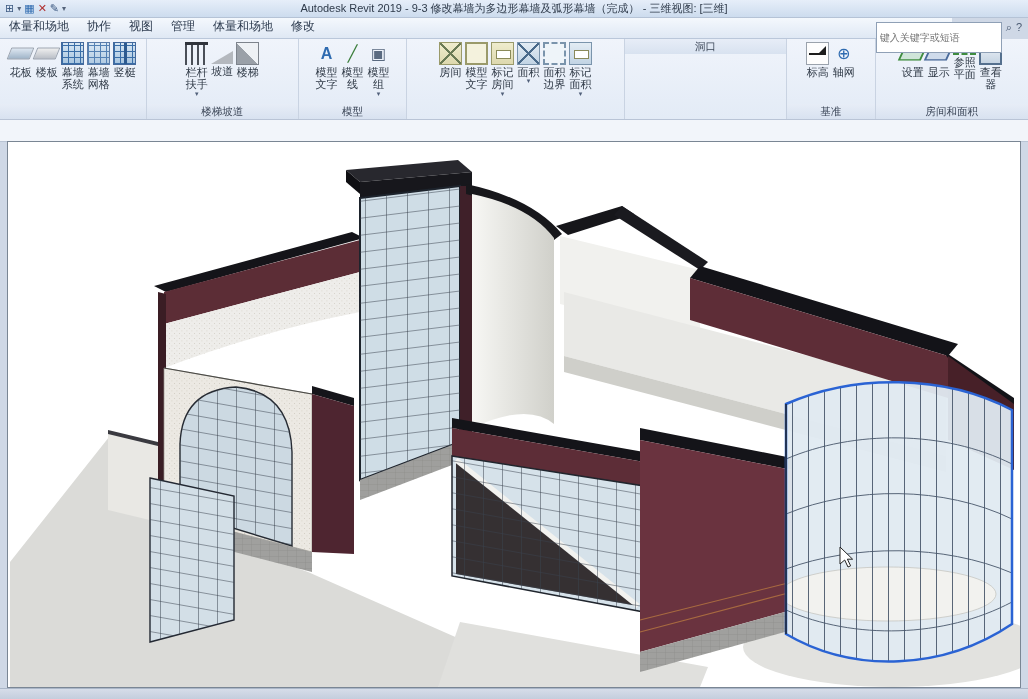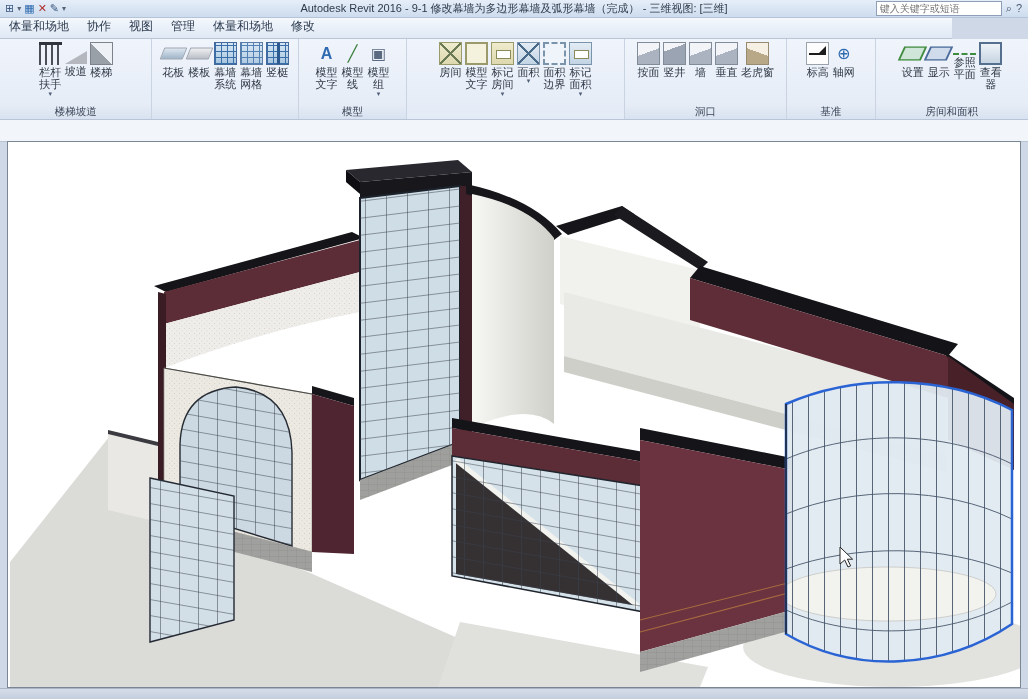--- a/index.html
+++ b/index.html
@@ -22,21 +22,21 @@
   .qicon.red{color:#b03030;}
   .qcaret{font-size:8px;color:#55637a;cursor:pointer;}
   .title{
     position:absolute;left:0;right:0;top:0;height:17px;line-height:17px;
     text-align:center;font-size:11px;color:#2e3razor;color:#2e3a4a;pointer-events:none;
     white-space:nowrap;overflow:hidden;
   }
   .search-wrap{position:absolute;right:6px;top:1px;display:flex;align-items:center;gap:4px;z-index:2;}
   .search{
     width:118px;height:13px;font-size:10px;border:1px solid #8fa0b6;background:#fff;
-    padding:0 3px;color:#555;font-family:"Liberation Sans","DejaVu Sans",sans-serif;
+    padding:8px 3px;color:#555;font-family:"Liberation Sans","DejaVu Sans",sans-serif;margin-top:21px;
   }
   .s-ic{font-size:11px;color:#4a5a72;cursor:pointer;line-height:15px;}
   
   .tabsrow{
     position:absolute;left:0;top:18px;width:952px;height:20px;
     background:linear-gradient(#f4f8fd,#dfe8f4);
     border-bottom:1px solid #bac7da;
     display:flex;align-items:flex-end;
   }
   .tab{
@@ -133,84 +133,84 @@
 
 <div class="titlebar">
   <div class="qat">
     <span class="qicon">⊞</span>
     <span class="qcaret">▾</span>
     <span class="qicon blue">▦</span>
     <span class="qicon red">✕</span>
     <span class="qicon">✎</span>
     <span class="qcaret">▾</span>
   </div>
-  <div class="title">Autodesk Revit 2016 - 9-1 修改幕墙为多边形幕墙及弧形幕墙（完成） - 三维视图: [三维]</div>
+  <div class="title">Autodesk Revit 2019 - 9-3 修改幕墙为多边形幕墙及弧形幕墙（完成） - 三维视图: [三维]</div>
   <div class="search-wrap">
     <input class="search" placeholder="键入关键字或短语" style="">
     <span class="s-ic">⌕</span>
     <span class="s-ic">?</span>
   </div>
 </div>
 
 <div class="tabsrow">
   <span class="tab">体量和场地</span>
   <span class="tab">协作</span>
   <span class="tab">视图</span>
   <span class="tab">管理</span>
   <span class="tab">体量和场地</span>
   <span class="tab">修改</span>
 </div>
 
 <div class="ribbon">
 
+  <div class="panel" style="width:152px">
+    <div class="pbody">
+      <div class="rbtn">
+        <span class="icn i-ceiling"></span>
+        <span class="lbl">花板</span>
+      </div>
+      <div class="rbtn">
+        <span class="icn i-floor"></span>
+        <span class="lbl">楼板</span>
+      </div>
+      <div class="rbtn w2">
+        <span class="icn i-cwsys"></span>
+        <span class="lbl">幕墙系统</span>
+      </div>
+      <div class="rbtn w2">
+        <span class="icn i-cwgrid"></span>
+        <span class="lbl">幕墙网格</span>
+      </div>
+      <div class="rbtn">
+        <span class="icn i-mullion"></span>
+        <span class="lbl">竖梃</span>
+      </div>
+    </div>
+    <div class="plabel"></div>
+  </div>
+
   <div class="panel" style="width:158px">
     <div class="pbody">
       <div class="rbtn w2">
         <span class="icn i-rail"></span>
         <span class="lbl">栏杆扶手</span>
         <span class="crt">▾</span>
       </div>
       <div class="rbtn">
         <span class="icn i-ramp"></span>
         <span class="lbl">坡道</span>
       </div>
       <div class="rbtn">
         <span class="icn i-stair"></span>
         <span class="lbl">楼梯</span>
       </div>
     </div>
     <div class="plabel">
       <span>楼梯坡道</span>
     </div>
-  </div>
-
-  <div class="panel" style="width:152px">
-    <div class="pbody">
-      <div class="rbtn">
-        <span class="icn i-ceiling"></span>
-        <span class="lbl">花板</span>
-      </div>
-      <div class="rbtn">
-        <span class="icn i-floor"></span>
-        <span class="lbl">楼板</span>
-      </div>
-      <div class="rbtn w2">
-        <span class="icn i-cwsys"></span>
-        <span class="lbl">幕墙系统</span>
-      </div>
-      <div class="rbtn w2">
-        <span class="icn i-cwgrid"></span>
-        <span class="lbl">幕墙网格</span>
-      </div>
-      <div class="rbtn">
-        <span class="icn i-mullion"></span>
-        <span class="lbl">竖梃</span>
-      </div>
-    </div>
-    <div class="plabel"></div>
   </div>
 
   <div class="panel" style="width:112px">
     <div class="pbody">
       <div class="rbtn w2">
         <span class="icn">
             <span class="gly i-mtext">A</span>
           </span>
         <span class="lbl">模型文字</span>
       </div>
@@ -259,42 +259,20 @@
       </div>
       <div class="rbtn w2">
         <span class="icn i-areatag"></span>
         <span class="lbl">标记面积</span>
         <span class="crt">▾</span>
       </div>
     </div>
   </div>
 
   <div class="panel" style="width:168px">
-    <div class="pbody">
-      <div class="rbtn">
-        <span class="icn i-oface"></span>
-        <span class="lbl">按面</span>
-      </div>
-      <div class="rbtn">
-        <span class="icn i-oshaft"></span>
-        <span class="lbl">竖井</span>
-      </div>
-      <div class="rbtn">
-        <span class="icn i-owall"></span>
-        <span class="lbl">墙</span>
-      </div>
-      <div class="rbtn">
-        <span class="icn i-overt"></span>
-        <span class="lbl">垂直</span>
-      </div>
-      <div class="rbtn">
-        <span class="icn i-odormer"></span>
-        <span class="lbl">老虎窗</span>
-      </div>
-    </div>
     <div class="plabel">
       <span>洞口</span>
     </div>
   </div>
 
   <div class="panel" style="width:92px">
     <div class="pbody">
       <div class="rbtn">
         <span class="icn i-level"></span>
         <span class="lbl">标高</span>

